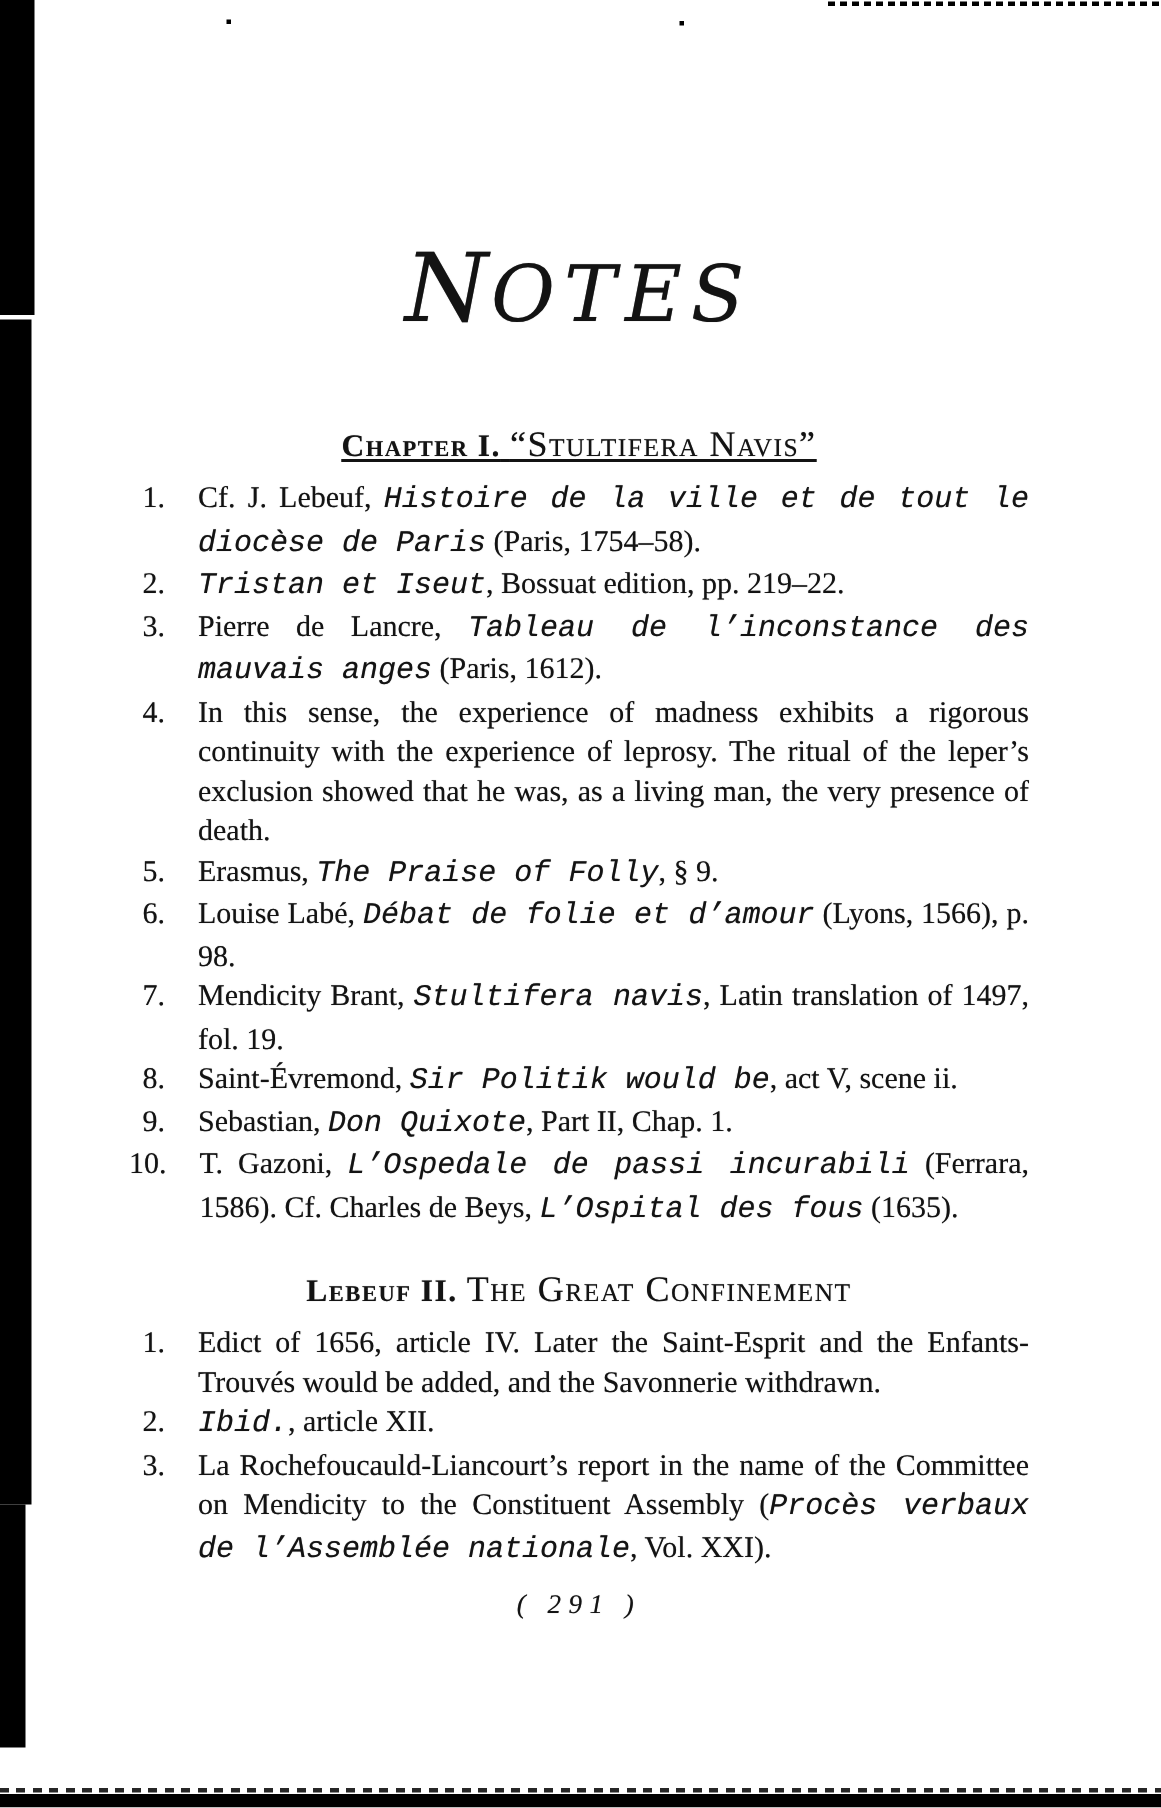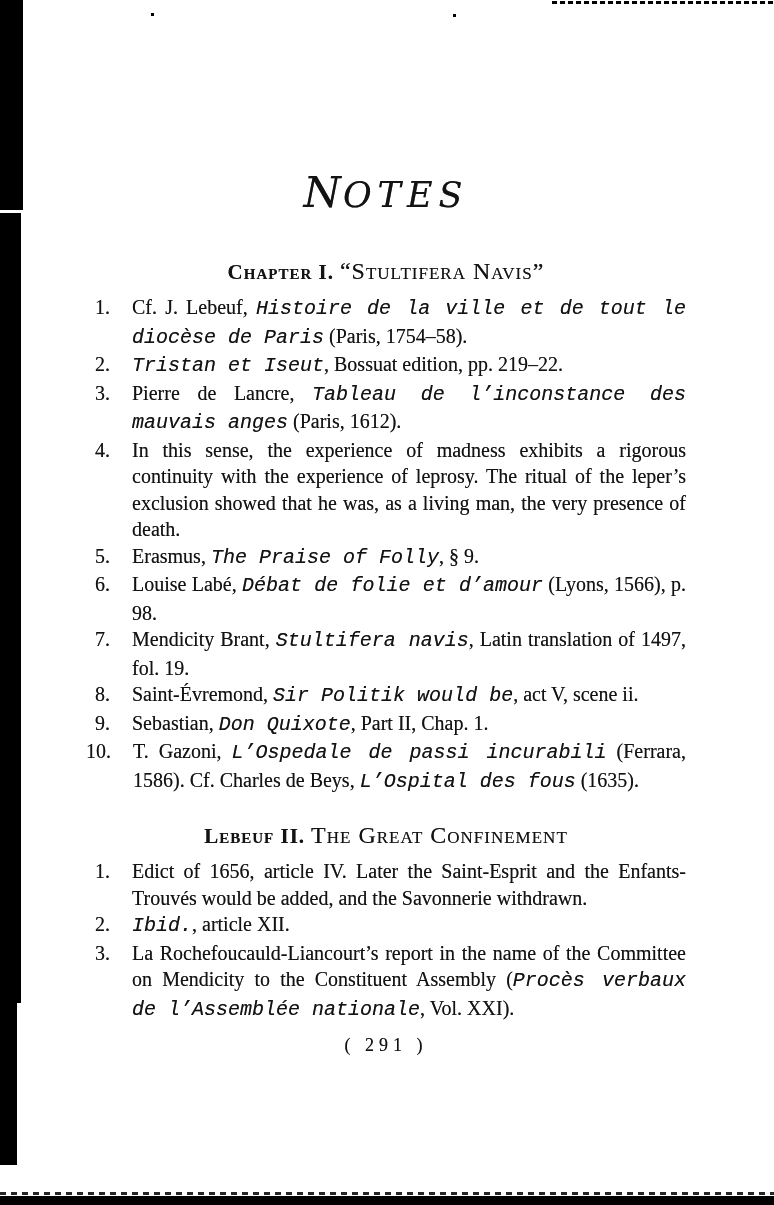--- a/index.html
+++ b/index.html
@@ -55,37 +55,37 @@
     width: 600px;
     text-shadow: 0 0 0.5px rgba(0,0,0,0.55);
   }
 
   h1.book-title {
     margin: 162px 0 0 0;
     text-align: center;
     font-family: "DejaVu Serif", serif;
     font-style: italic;
     font-weight: normal;
-    font-size: 35px;
+    font-size: 52px;
     line-height: 60px;
     letter-spacing: 6px;
   }
   h1.book-title::first-letter {
     font-size: 1.22em;
     letter-spacing: 2px;
   }
 
   h2.chapter-heading {
     margin: 0;
     text-align: center;
     font-weight: normal;
     line-height: 28px;
     white-space: nowrap;
   }
-  h2.chapter-1 { margin-top: 32px; }
+  h2.chapter-1 { margin-top: 56px; text-decoration: underline; }
   h2.chapter-2 { margin-top: 26px; }
   .chap-prefix {
     font-variant: small-caps;
     font-weight: bold;
     font-size: 21px;
     letter-spacing: 1px;
   }
   .chap-title {
     font-variant: small-caps;
     font-size: 24px;
@@ -109,20 +109,21 @@
   .note-body {
     flex: 1;
     text-align: justify;
     hyphens: none;
   }
   .i { font-style: italic; font-family: Liberation Mono, monospace; }
 
   .folio {
     margin-top: 12px;
     text-align: center;
+    font-style: italic;
     font-size: 18px;
     letter-spacing: 5px;
   }
 </style>
 </head>
 <body>
 
 <div class="strip-left-top"></div>
 <div class="strip-left-main"></div>
 <div class="strip-left-low"></div>

